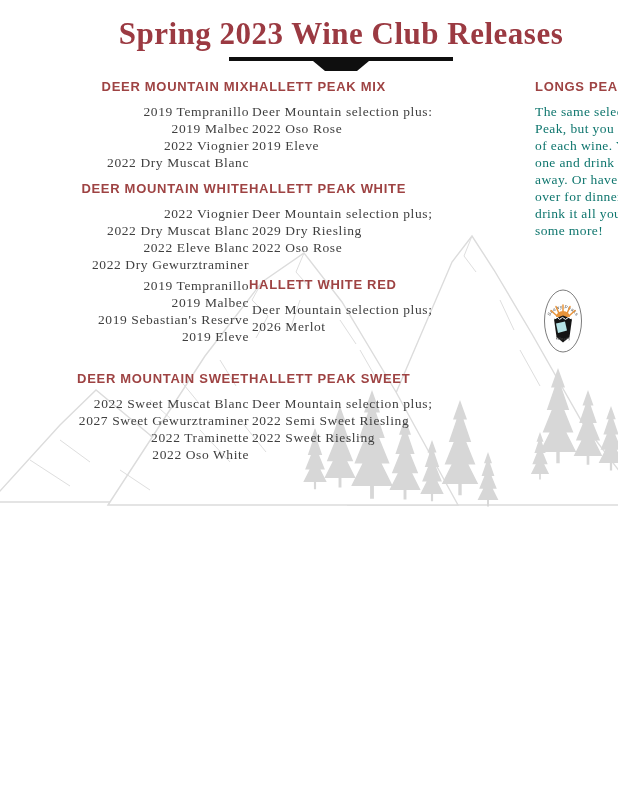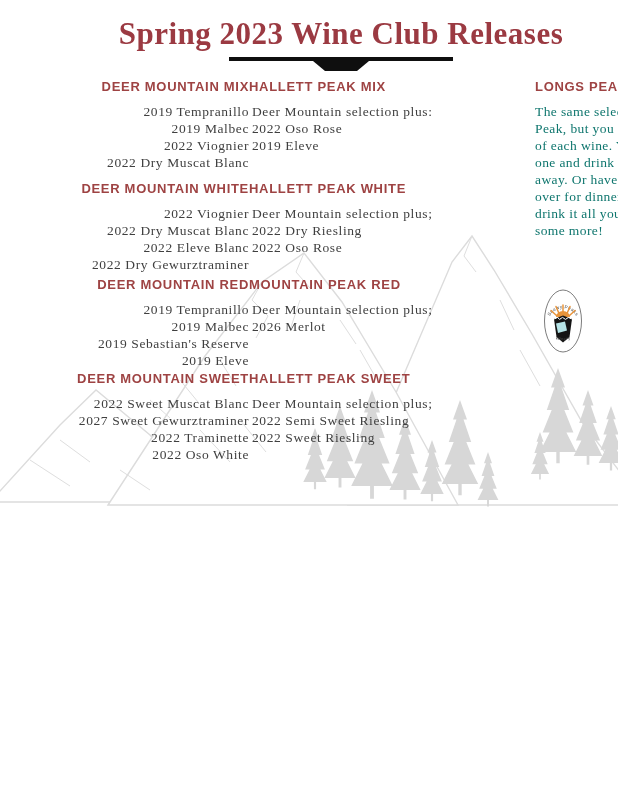--- a/index.html
+++ b/index.html
@@ -146,21 +146,20 @@
     <div class="wine-item">2022 Dry Muscat Blanc</div>
   </div>
   <div class="section col1 row2 fg">
     <div class="sec-heading">DEER MOUNTAIN WHITE</div>
     <div class="wine-item">2022 Viognier</div>
     <div class="wine-item">2022 Dry Muscat Blanc</div>
     <div class="wine-item">2022 Eleve Blanc</div>
     <div class="wine-item">2022 Dry Gewurztraminer</div>
   </div>
   <div class="section col1 row3 fg">
-    <div class="sec-heading">DEER MOUNTAIN RED</div>
     <div class="wine-item">2019 Tempranillo</div>
     <div class="wine-item">2019 Malbec</div>
     <div class="wine-item">2019 Sebastian's Reserve</div>
     <div class="wine-item">2019 Eleve</div>
   </div>
   <div class="section col1 row4 fg">
     <div class="sec-heading">DEER MOUNTAIN SWEET</div>
     <div class="wine-item">2022 Sweet Muscat Blanc</div>
     <div class="wine-item">2027 Sweet Gewurztraminer</div>
     <div class="wine-item">2022 Traminette</div>
@@ -169,25 +168,25 @@
 
   <div class="section col2 row1 fg">
     <div class="sec-heading">HALLETT PEAK MIX</div>
     <div class="wine-item">Deer Mountain selection plus:</div>
     <div class="wine-item">2022 Oso Rose</div>
     <div class="wine-item">2019 Eleve</div>
   </div>
   <div class="section col2 row2 fg">
     <div class="sec-heading">HALLETT PEAK WHITE</div>
     <div class="wine-item">Deer Mountain selection plus;</div>
-    <div class="wine-item">2022 Dry Riesling</div>
+    <div class="wine-item">2029 Dry Riesling</div>
     <div class="wine-item">2022 Oso Rose</div>
   </div>
   <div class="section col2 row3 fg">
-    <div class="sec-heading">MOUNTAIN PEAK RED</div>
+    <div class="sec-heading">HALLETT WHITE RED</div>
     <div class="wine-item">Deer Mountain selection plus;</div>
     <div class="wine-item">2026 Merlot</div>
   </div>
   <div class="section col2 row4 fg">
     <div class="sec-heading">HALLETT PEAK SWEET</div>
     <div class="wine-item">Deer Mountain selection plus;</div>
     <div class="wine-item">2022 Semi Sweet Riesling</div>
     <div class="wine-item">2022 Sweet Riesling</div>
   </div>
 

